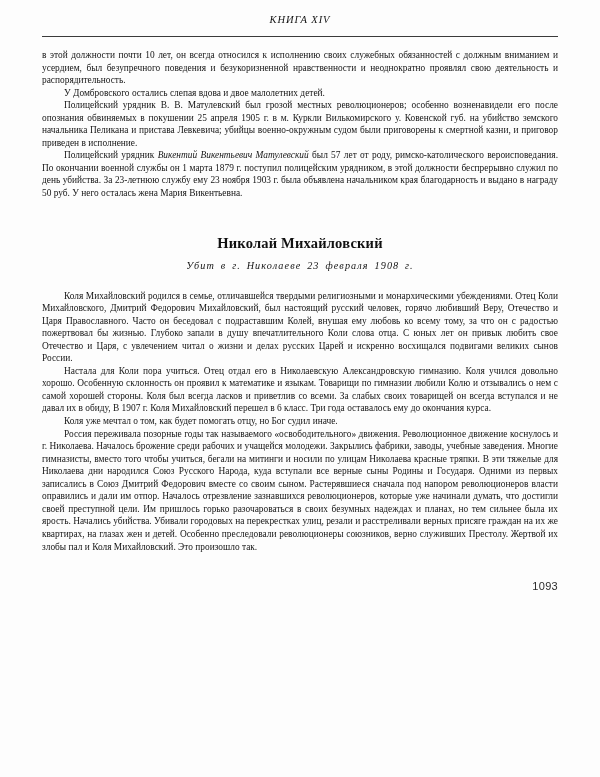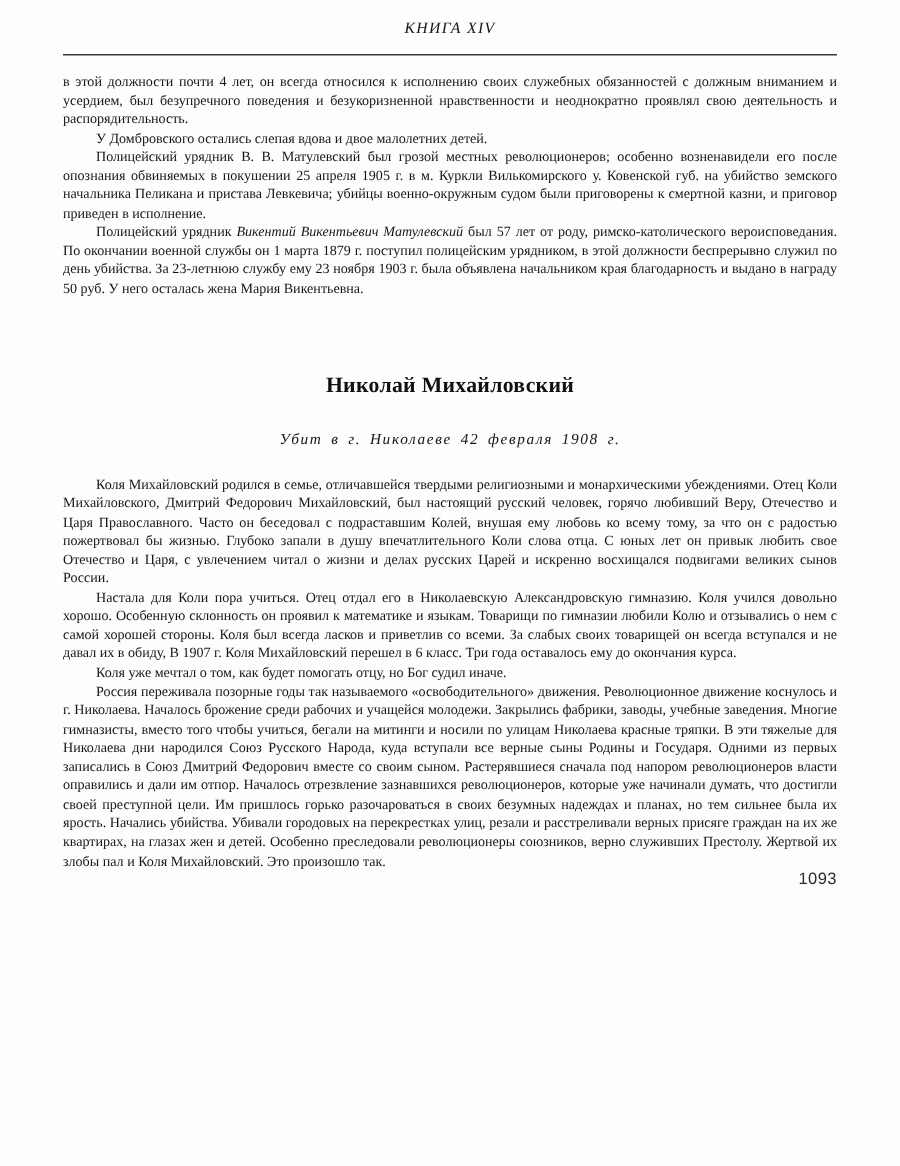--- a/index.html
+++ b/index.html
@@ -58,21 +58,21 @@
   p.indent {
     text-indent: 22px;
   }
   p.indent-wide {
     text-indent: 30px;
   }
   .it {
     font-style: italic;
   }
   .section-title {
-    margin: 14px;
+    margin: 0;
     text-align: center;
     font-weight: bold;
     font-size: 14.5px;
     line-height: 18px;
     letter-spacing: 0.2px;
     color: #111;
   }
   .section-sub {
     margin: 0;
     text-align: center;
@@ -106,31 +106,31 @@
 </head>
 <body>
 
 <div class="page">
 
   <div class="running-head">КНИГА XIV</div>
   <div class="head-rule"></div>
 
   <div class="content">
 
-    <p class="body-par">в этой должности почти 4 лет, он всегда относился к исполнению своих служебных обязанностей с должным вниманием и усердием, был безупречного поведения и безукоризненной нравственности и неоднократно проявлял свою деятельность и распорядительность.</p>
+    <p class="body-par">в этой должности почти 10 лет, он всегда относился к исполнению своих служебных обязанностей с должным вниманием и усердием, был безупречного поведения и безукоризненной нравственности и неоднократно проявлял свою деятельность и распорядительность.</p>
     <p class="body-par indent">У Домбровского остались слепая вдова и двое малолетних детей.</p>
     <p class="body-par indent">Полицейский урядник В. В. Матулевский был грозой местных революционеров; особенно возненавидели его после опознания обвиняемых в покушении 25 апреля 1905 г. в м. Куркли Вилькомирского у. Ковенской губ. на убийство земского начальника Пеликана и пристава Левкевича; убийцы военно-окружным судом были приговорены к смертной казни, и приговор приведен в исполнение.</p>
 
     <p class="body-par indent"><span>Полицейский урядник </span><span class="it">Викентий Викентьевич Матулевский</span><span> был 57 лет от роду, римско-католического вероисповедания. По окончании военной службы он 1 марта 1879 г. поступил полицейским урядником, в этой должности беспрерывно служил по день убийства. За 23-летнюю службу ему 23 ноября 1903 г. была объявлена начальником края благодарность и выдано в награду 50 руб. У него осталась жена Мария Викентьевна.</span></p>
 
 
     <div class="gap-before-title"></div>
     <h2 class="section-title">Николай Михайловский</h2>
     <div class="gap-after-title"></div>
-    <p class="section-sub2">Убит в г. Николаеве 42 февраля 1908 г.</p>
+    <p class="section-sub2">Убит в г. Николаеве 23 февраля 1908 г.</p>
     <div class="gap-after-sub"></div>
 
     <p class="body-par indent">Коля Михайловский родился в семье, отличавшейся твердыми религиозными и монархическими убеждениями. Отец Коли Михайловского, Дмитрий Федорович Михайловский, был настоящий русский человек, горячо любивший Веру, Отечество и Царя Православного. Часто он беседовал с подраставшим Колей, внушая ему любовь ко всему тому, за что он с радостью пожертвовал бы жизнью. Глубоко запали в душу впечатлительного Коли слова отца. С юных лет он привык любить свое Отечество и Царя, с увлечением читал о жизни и делах русских Царей и искренно восхищался подвигами великих сынов России.</p>
     <p class="body-par indent">Настала для Коли пора учиться. Отец отдал его в Николаевскую Александровскую гимназию. Коля учился довольно хорошо. Особенную склонность он проявил к математике и языкам. Товарищи по гимназии любили Колю и отзывались о нем с самой хорошей стороны. Коля был всегда ласков и приветлив со всеми. За слабых своих товарищей он всегда вступался и не давал их в обиду, В 1907 г. Коля Михайловский перешел в 6 класс. Три года оставалось ему до окончания курса.</p>
     <p class="body-par indent">Коля уже мечтал о том, как будет помогать отцу, но Бог судил иначе.</p>
     <p class="body-par indent">Россия переживала позорные годы так называемого «освободительного» движения. Революционное движение коснулось и г. Николаева. Началось брожение среди рабочих и учащейся молодежи. Закрылись фабрики, заводы, учебные заведения. Многие гимназисты, вместо того чтобы учиться, бегали на митинги и носили по улицам Николаева красные тряпки. В эти тяжелые для Николаева дни народился Союз Русского Народа, куда вступали все верные сыны Родины и Государя. Одними из первых записались в Союз Дмитрий Федорович вместе со своим сыном. Растерявшиеся сначала под напором революционеров власти оправились и дали им отпор. Началось отрезвление зазнавшихся революционеров, которые уже начинали думать, что достигли своей преступной цели. Им пришлось горько разочароваться в своих безумных надеждах и планах, но тем сильнее была их ярость. Начались убийства. Убивали городовых на перекрестках улиц, резали и расстреливали верных присяге граждан на их же квартирах, на глазах жен и детей. Особенно преследовали революционеры союзников, верно служивших Престолу. Жертвой их злобы пал и Коля Михайловский. Это произошло так.</p>
 
   </div>
 
   <div class="folio">1093</div>

